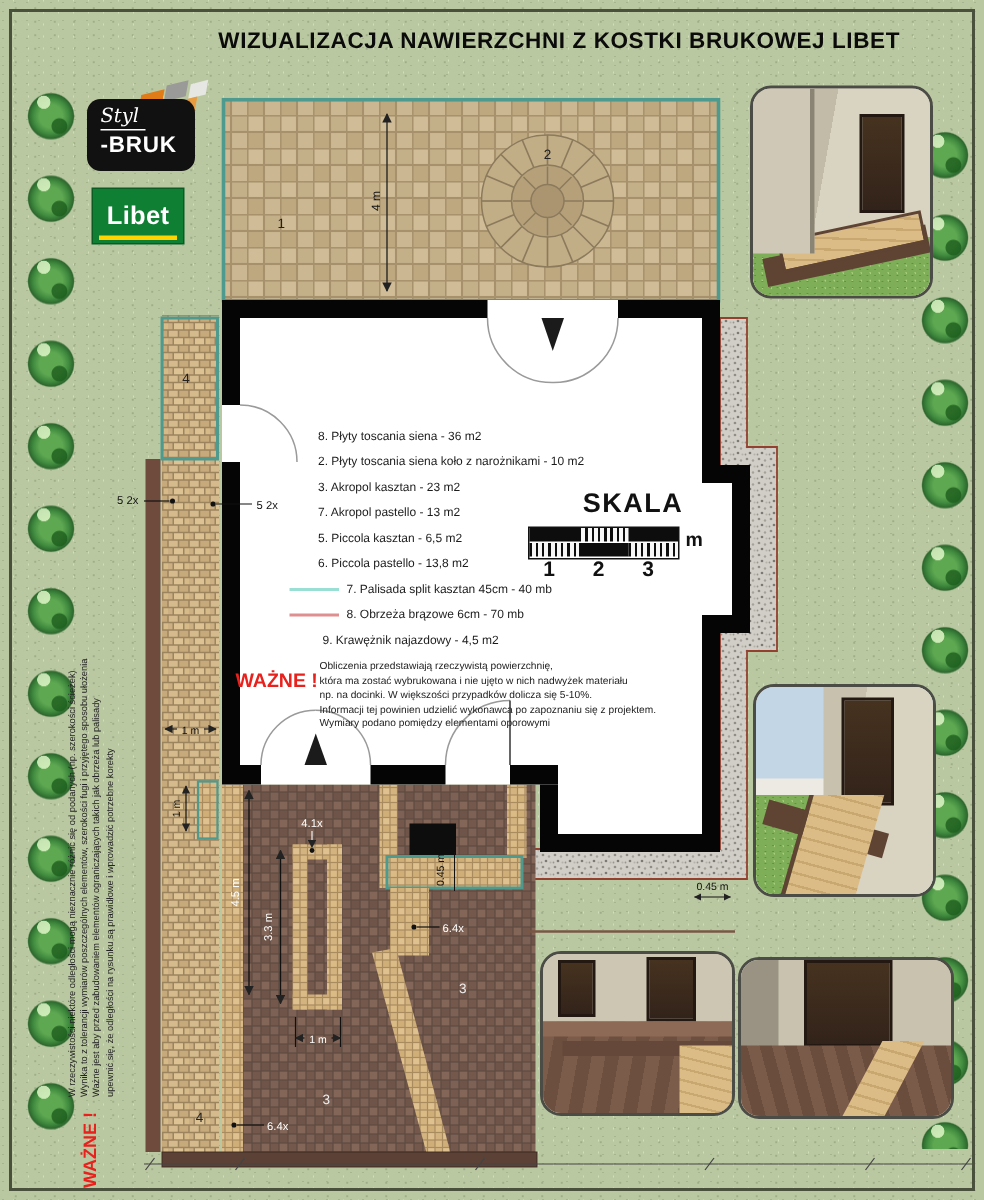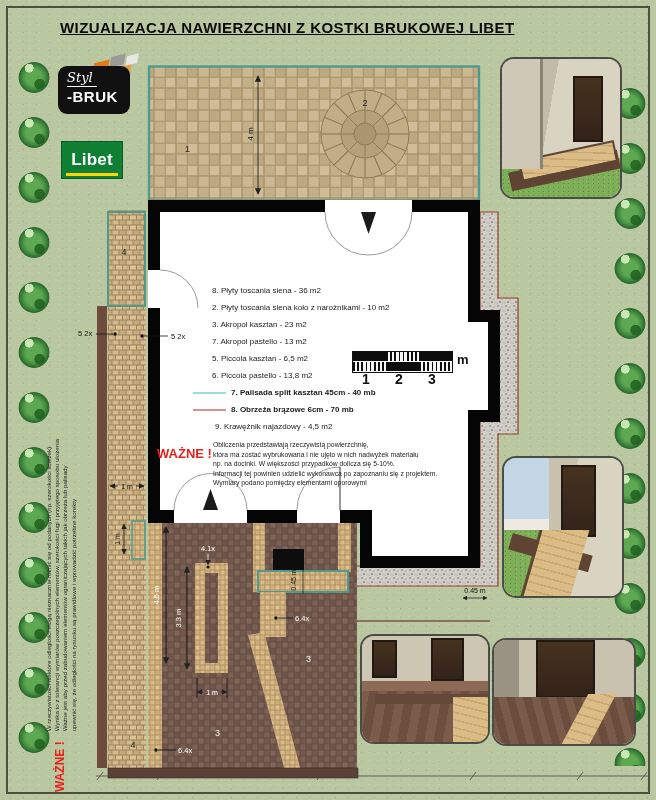--- a/index.html
+++ b/index.html
@@ -5,22 +5,22 @@
   html,body{margin:0;padding:0;background:#888;}
   .page{position:relative;width:656px;height:800px;overflow:hidden;
     font-family:"Liberation Sans",sans-serif;
     background:
       radial-gradient(circle 1px at 25% 30%, #a6b58e 0 55%, transparent 60%) 0 0/8px 6px,
       radial-gradient(circle 1px at 70% 65%, #d2deba 0 55%, transparent 60%) 2px 3px/10px 8px,
       radial-gradient(circle 1px at 50% 50%, #9fae88 0 50%, transparent 55%) 4px 1px/13px 9px,
       #bac8a2;}
   .frame{position:absolute;inset:6px;border:2px solid #49503c;z-index:5;pointer-events:none;}
   .abs{position:absolute;}
-  .title{left:60px;top:19px;width:540px;text-align:left;font-weight:bold;font-size:15px;
-    letter-spacing:.4px;color:#0b0b0b;z-index:4;text-decoration:underline;}
+  .title{left:60px;top:19px;width:540px;text-align:right;font-weight:bold;font-size:15px;
+    letter-spacing:.4px;color:#0b0b0b;z-index:4;}
   
   .trees{width:40px;z-index:1;background-repeat:repeat-y;background-size:40px 55px;background-image:
     radial-gradient(circle 7px at 38% 33%, rgba(224,246,200,.85) 0 60%, transparent 66%),
     radial-gradient(circle 9px at 64% 62%, rgba(28,92,28,.8) 0 55%, transparent 62%),
     radial-gradient(circle 17px at 50% 50%, #5fa852 0 45%, #3f8a3e 70%, #2d672d 88%, transparent 93%);}
   .trees.left{left:14px;top:50px;height:716px;}
   .trees.right{left:610px;top:76px;height:690px;}
   
   .stylbruk{left:58px;top:58px;width:84px;height:60px;z-index:4;}
   .stylbruk .plate{position:absolute;left:0;top:8px;width:72px;height:48px;background:#111;
@@ -29,28 +29,28 @@
     border-bottom:1px solid #fff;width:30px;padding-bottom:1px;}
   .stylbruk .s2{font-weight:bold;font-size:15px;letter-spacing:.5px;display:block;margin-top:1px;}
   .mosaic{position:absolute;left:36px;top:-2px;width:46px;height:26px;transform:rotate(-14deg);}
   .mosaic i{position:absolute;transform:skewX(-24deg);}
   .mosaic .m1{left:0;top:2px;width:16px;height:10px;background:#e07b18;}
   .mosaic .m2{left:18px;top:0;width:15px;height:10px;background:#9a9a98;}
   .mosaic .m3{left:34px;top:3px;width:12px;height:9px;background:#e6e6e2;}
   .mosaic .m4{left:4px;top:13px;width:14px;height:9px;background:#b5b5b2;}
   .mosaic .m5{left:20px;top:12px;width:16px;height:10px;background:#e89b3f;}
   .libet{left:62px;top:126px;width:60px;height:36px;background:#0f7f33;z-index:4;
-    display:flex;align-items:center;justify-content:center;box-shadow:0 0 0 1px #0a5c24;margin-top:16px;}
+    display:flex;align-items:center;justify-content:center;box-shadow:0 0 0 1px #0a5c24;}
   .libet .txt{color:#fff;font-weight:bold;font-size:17px;letter-spacing:.2px;}
   .libet .bar{position:absolute;left:4px;bottom:2px;width:52px;height:3px;background:#ffd400;}
   
   .legend{left:193px;top:287px;width:262px;z-index:4;}
   .leg-row{position:relative;font-size:8px;color:#1c1c1c;margin-bottom:9px;white-space:nowrap;
     padding-left:19px;height:8px;line-height:8px;}
-  .leg-row.sw{padding-left:38px;font-weight:bold;}
+  .leg-row.sw{padding-left:38px;}
   .leg-row.r9{padding-left:22px;}
   .swatch{position:absolute;left:0;top:3px;width:33px;height:2px;}
   .swatch.cyan{background:#9adfd3;}
   .swatch.pink{background:#df8f8f;}
   
   .skala-title{left:372px;top:325px;width:100px;text-align:center;font-weight:bold;
     font-size:18px;letter-spacing:1px;color:#111;z-index:4;}
   .sbar{left:352px;top:351px;width:99px;height:20px;border:1px solid #111;z-index:4;
     display:flex;flex-wrap:wrap;background:#fff;}
   .sb{width:33px;height:9px;}
@@ -324,20 +324,21 @@
       <span class="swatch cyan"></span>
       <span>7. Palisada split kasztan 45cm - 40 mb</span>
     </div>
     <div class="leg-row sw">
       <span class="swatch pink"></span>
       <span>8. Obrzeża brązowe 6cm - 70 mb</span>
     </div>
     <div class="leg-row r9">9. Krawężnik najazdowy - 4,5 m2</div>
   </div>
 
+  <div class="skala-title abs">SKALA</div>
   <div class="sbar abs">
     <div class="sb k"></div>
     <div class="sb h"></div>
     <div class="sb k"></div>
     <div class="sb h"></div>
     <div class="sb k"></div>
     <div class="sb h"></div>
   </div>
   <div class="snum abs" style="left:358px;top:371px;">1</div>
   <div class="snum abs" style="left:391px;top:371px;">2</div>

